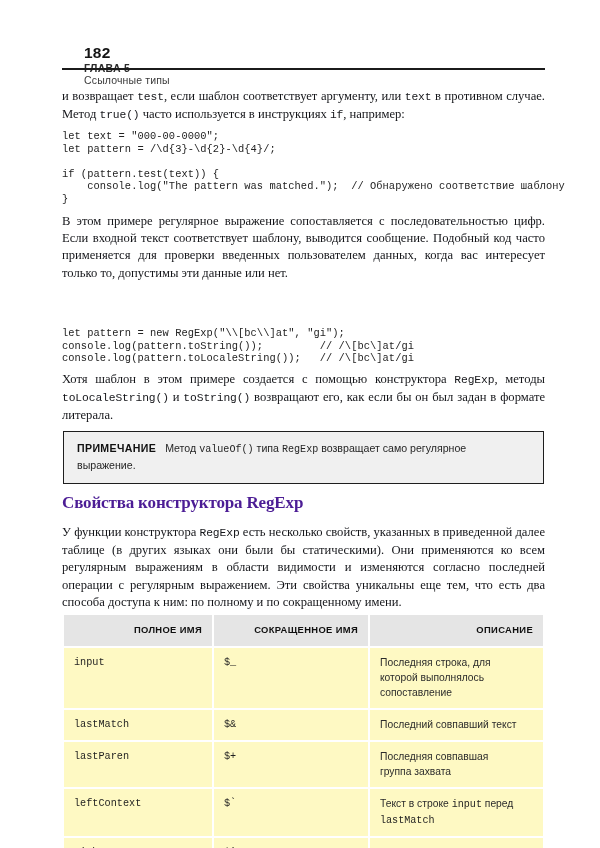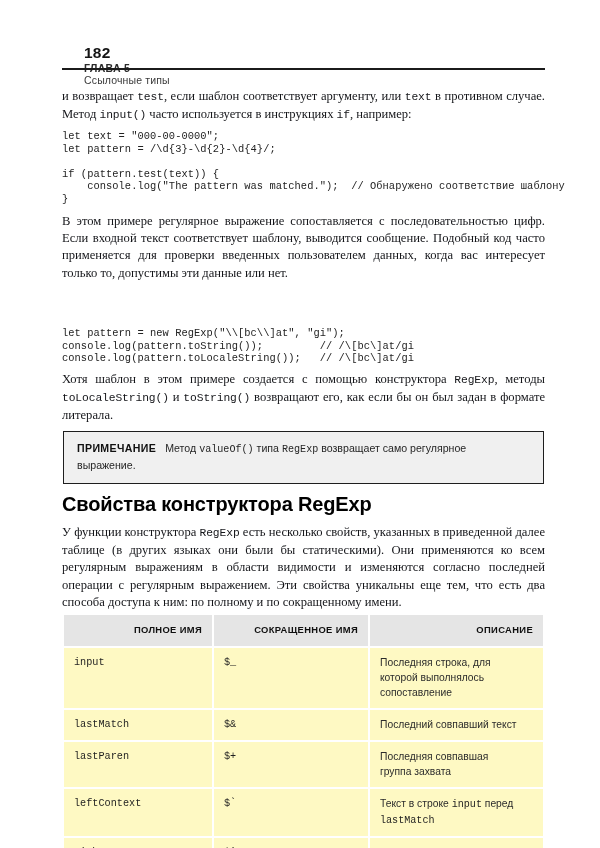--- a/index.html
+++ b/index.html
@@ -122,24 +122,24 @@
     font-family: "Liberation Mono", monospace;
     font-size: 10.1px;
   }
 
   
   .h2 {
     position: absolute;
     left: 62px;
     top: 493px;
     width: 483px;
-    font-family: Liberation Sans, sans-serif;
-    font-size: 20px;
-    font-weight: bold;
-    color: #000000;
+    font-family: Liberation Serif, serif;
+    font-size: 17px;
+    font-weight: bold;
+    color: #4c1d95;
     letter-spacing: -0.15px;
   }
 
   
   .tbl {
     position: absolute;
     left: 62px;
     top: 613px;
     width: 483px;
     border-collapse: separate;
@@ -185,21 +185,21 @@
 
 <div class="page">
 
   <div class="runhead">
     <span class="folio">182</span>
     <span class="chap">ГЛАВА 5</span>
     <span class="chaptitle">Ссылочные типы</span>
   </div>
   <div class="runrule"></div>
 
-  <div class="para" style="top:88px;">и возвращает <code class="m">test</code>, если шаблон соответствует аргументу, или <code class="m">text</code> в противном случае. Метод <code class="m">input()</code> часто используется в инструкциях <code class="m">if</code>, например:</div>
+  <div class="para" style="top:88px;">и возвращает <code class="m">test</code>, если шаблон соответствует аргументу, или <code class="m">text</code> в противном случае. Метод <code class="m">true()</code> часто используется в инструкциях <code class="m">if</code>, например:</div>
 
   <div class="code" style="top:130px;">let text = "000-00-0000";
 let pattern = /\d{3}-\d{2}-\d{4}/;
 
 if (pattern.test(text)) {
     console.log("The pattern was matched.");  // Обнаружено соответствие шаблону
 }</div>
 
   <div class="para" style="top:213px;">В этом примере регулярное выражение сопоставляется с последовательностью цифр. Если входной текст соответствует шаблону, выводится сообщение. Подобный код часто применяется для проверки введенных пользователем данных, когда вас интересует только то, допустимы эти данные или нет.</div>
 

